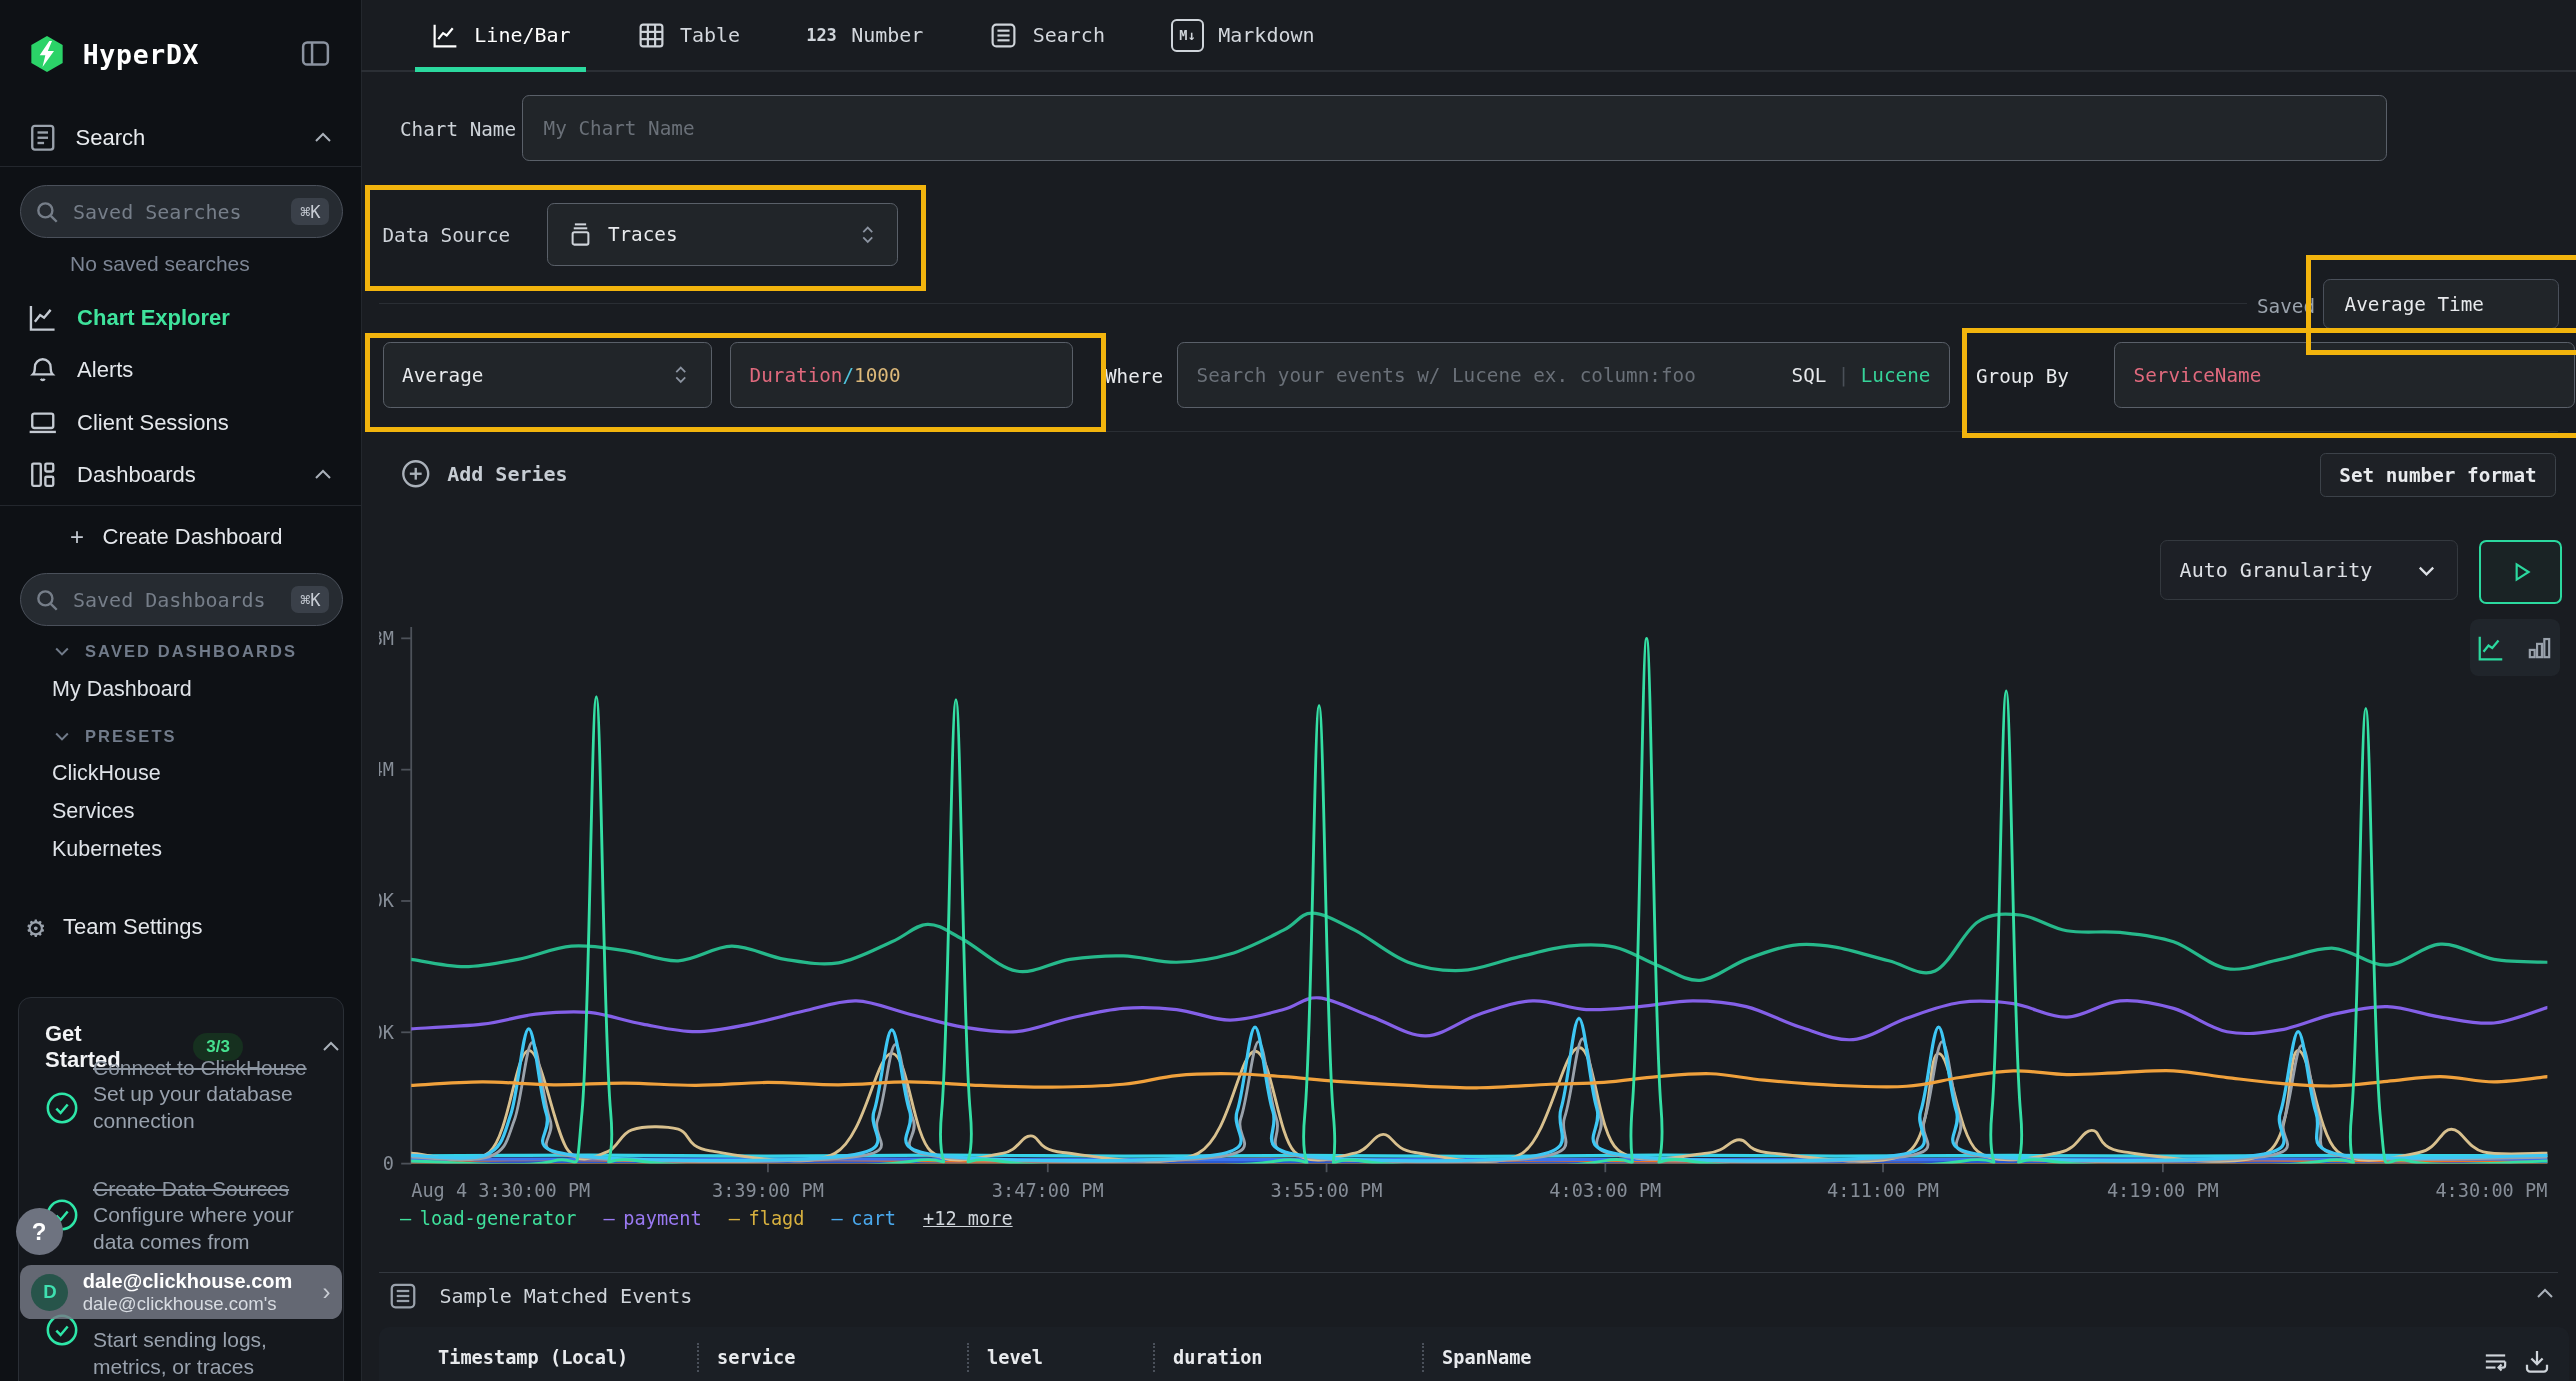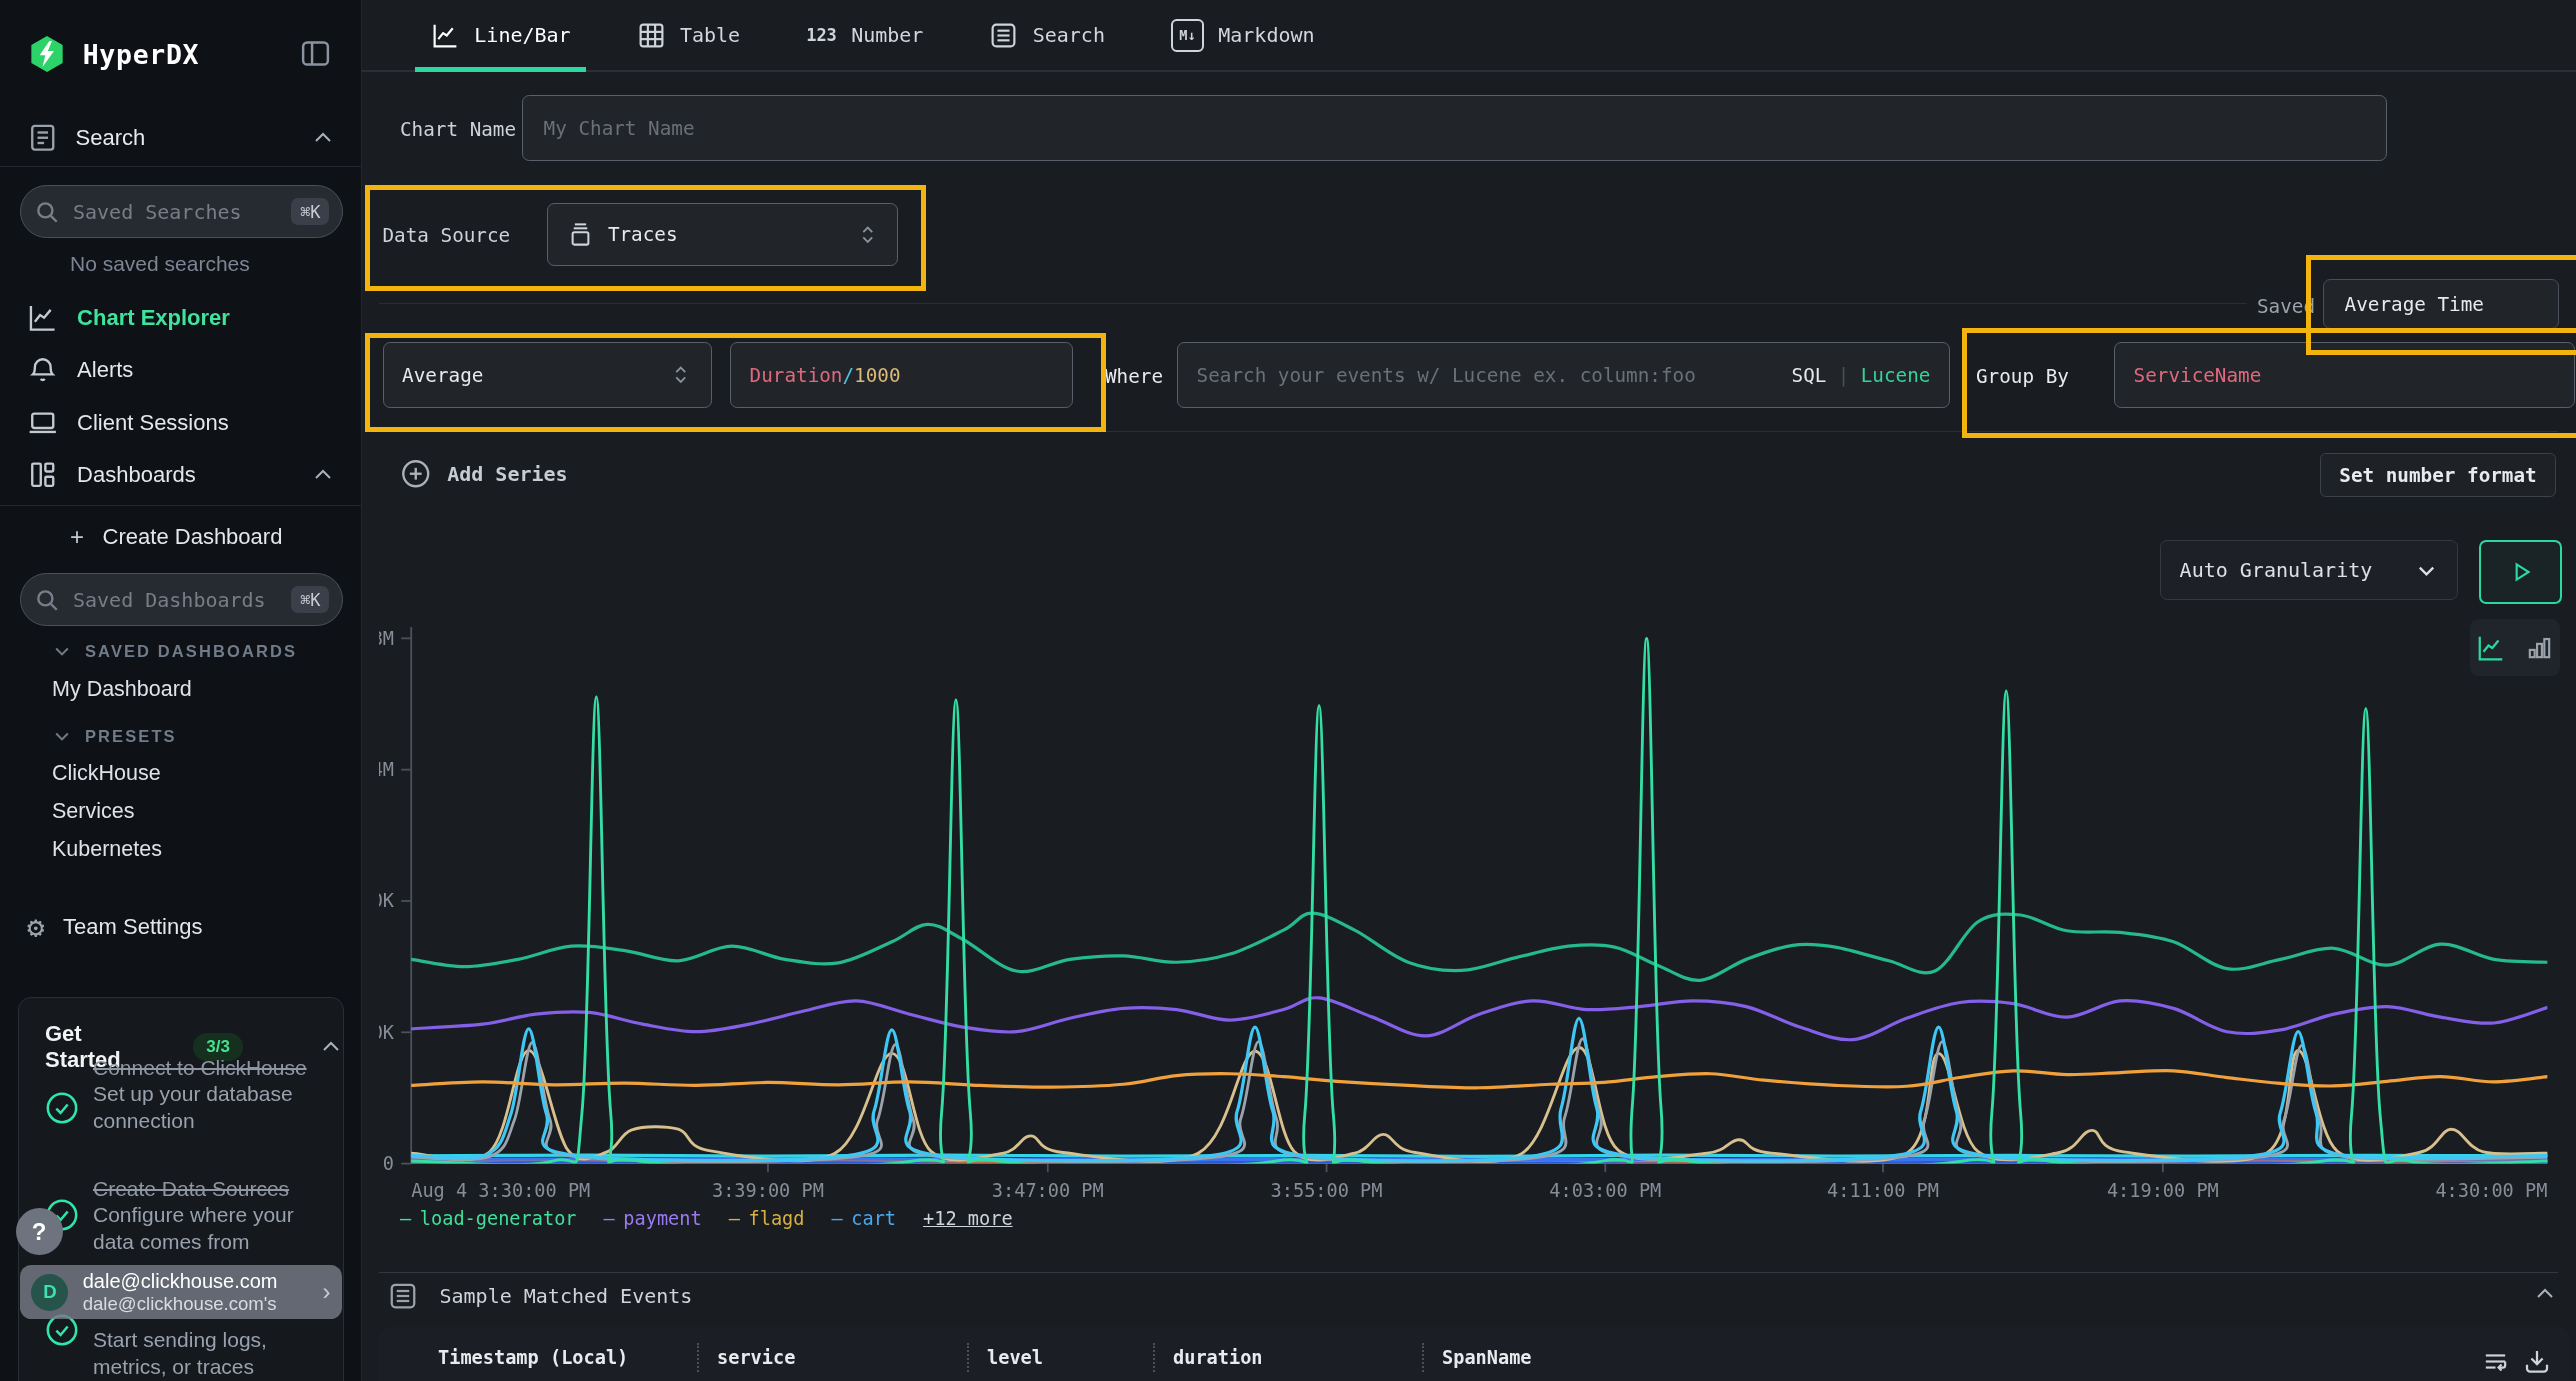--- a/index.html
+++ b/index.html
@@ -34,21 +34,21 @@
   .gs-badge{background:#16301f;color:#46e08f;font-size:17px;font-weight:bold;border-radius:14.3px;padding:4.3px 13px;}
   .gs-item-title{font-size:21px;color:#8e97a3;text-decoration:line-through;line-height:27px;}
   .gs-item-sub{font-size:21px;color:#98a1ad;line-height:26.5px;}
   .help-btn{position:absolute;left:15.7px;top:1208px;width:47px;height:47px;border-radius:50%;
             background:#6e7380;color:#fff;font-size:24px;font-weight:bold;display:flex;
             align-items:center;justify-content:center;z-index:6;}
   .user-chip{position:absolute;left:20px;top:1265px;width:322px;height:54px;background:rgba(118,122,134,.82);
              border-radius:11.4px;display:flex;align-items:center;gap:14.3px;padding:0 11.4px;box-sizing:border-box;z-index:5;}
   .avatar{width:37px;height:37px;border-radius:50%;background:#27544a;color:#3fe0b0;font-size:18.6px;
           font-weight:bold;display:flex;align-items:center;justify-content:center;flex:none;}
-  .chip-email{font-size:20px;font-weight:normal;color:#ffffff;line-height:23px;}
+  .chip-email{font-size:20px;font-weight:bold;color:#ffffff;line-height:23px;}
   .chip-sub{font-size:18.6px;color:#d8dce2;line-height:21.5px;}
   .chip-arrow{margin-left:auto;color:#c9cdd4;font-size:24px;}
   
   .main{position:absolute;left:361px;top:0;width:2215px;height:1381px;}
   .tabbar{position:absolute;left:0;top:0;width:2215px;height:72px;border-bottom:2.1px solid #2b2f35;
           display:flex;align-items:stretch;padding-left:70px;gap:66px;box-sizing:border-box;}
   .tab{display:flex;align-items:center;gap:14.3px;font-size:20px;color:#d3d7dd;position:relative;}
   .tab.active{color:#ffffff;}
   .tab.active::after{content:"";position:absolute;left:-15.7px;right:-15.7px;bottom:-2.1px;height:5px;background:#2bd99f;}
   .tab-123{font-size:17px;font-weight:bold;color:#cfd4da;}

